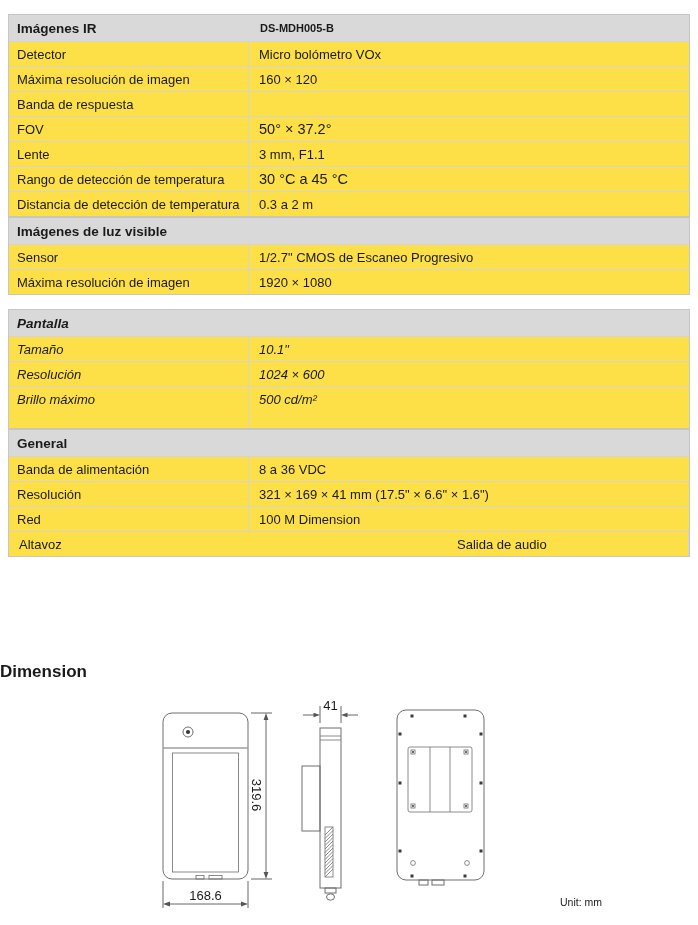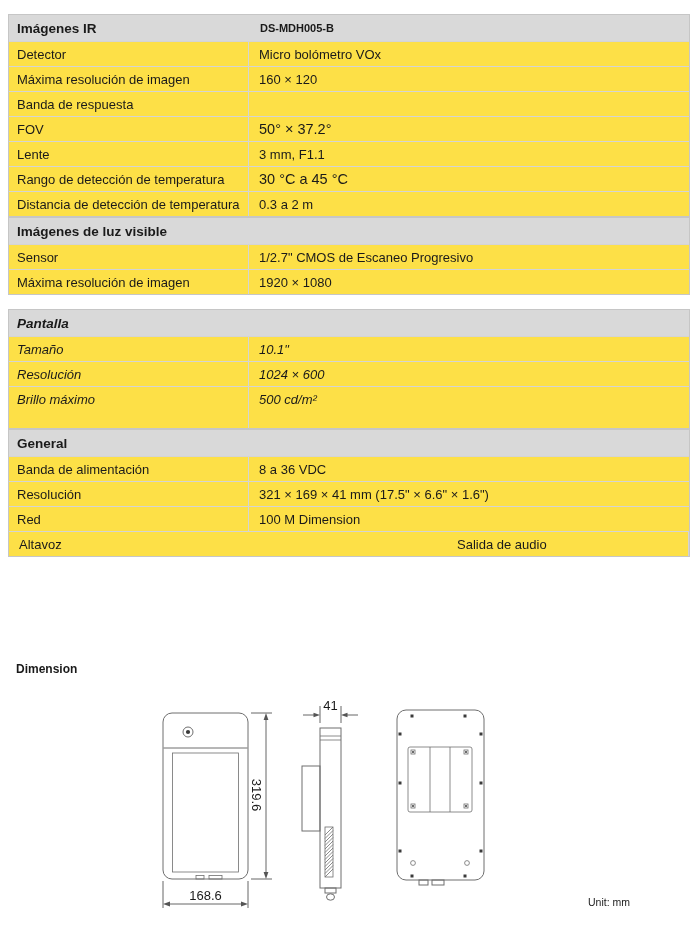--- a/index.html
+++ b/index.html
@@ -33,25 +33,25 @@
     font-size: 13px; line-height: 17px;
   }
   .tbl-row.tall { min-height: 42px; }
   .cell { padding: 4px 4px 3px 8px; }
   .cell.label { width: 240px; flex: 0 0 240px; border-right: 1px solid var(--row-border); }
   .cell.value { flex: 1; padding-left: 10px; }
   .cell.value.value-large { font-size: 14.5px; }
 
   
   #dim-title {
-    position: absolute; left: 16px; top: 662px;
-    font-size: 12px; font-weight: bold;
+    position: absolute; left: 0; top: 662px;
+    font-size: 17px; font-weight: bold;
   }
   #drawings { position: absolute; left: 0; top: 640px; }
-  #unit-note { position: absolute; left: 588px; top: 896px; font-size: 10.5px; }
+  #unit-note { position: absolute; left: 560px; top: 896px; font-size: 10.5px; }
 
   
   .ol { fill: none; stroke: var(--line); stroke-width: 1; }
   .thin { fill: none; stroke: var(--line); stroke-width: 0.8; }
   .dl { fill: none; stroke: var(--dim); stroke-width: 0.9; }
   .arrow { fill: var(--dim); stroke: none; }
   .hole { fill: #3a3a3a; stroke: none; }
   .dot { fill: #3a3a3a; stroke: none; }
   .hl { stroke: var(--line); stroke-width: 0.8; }
   text.dim {

